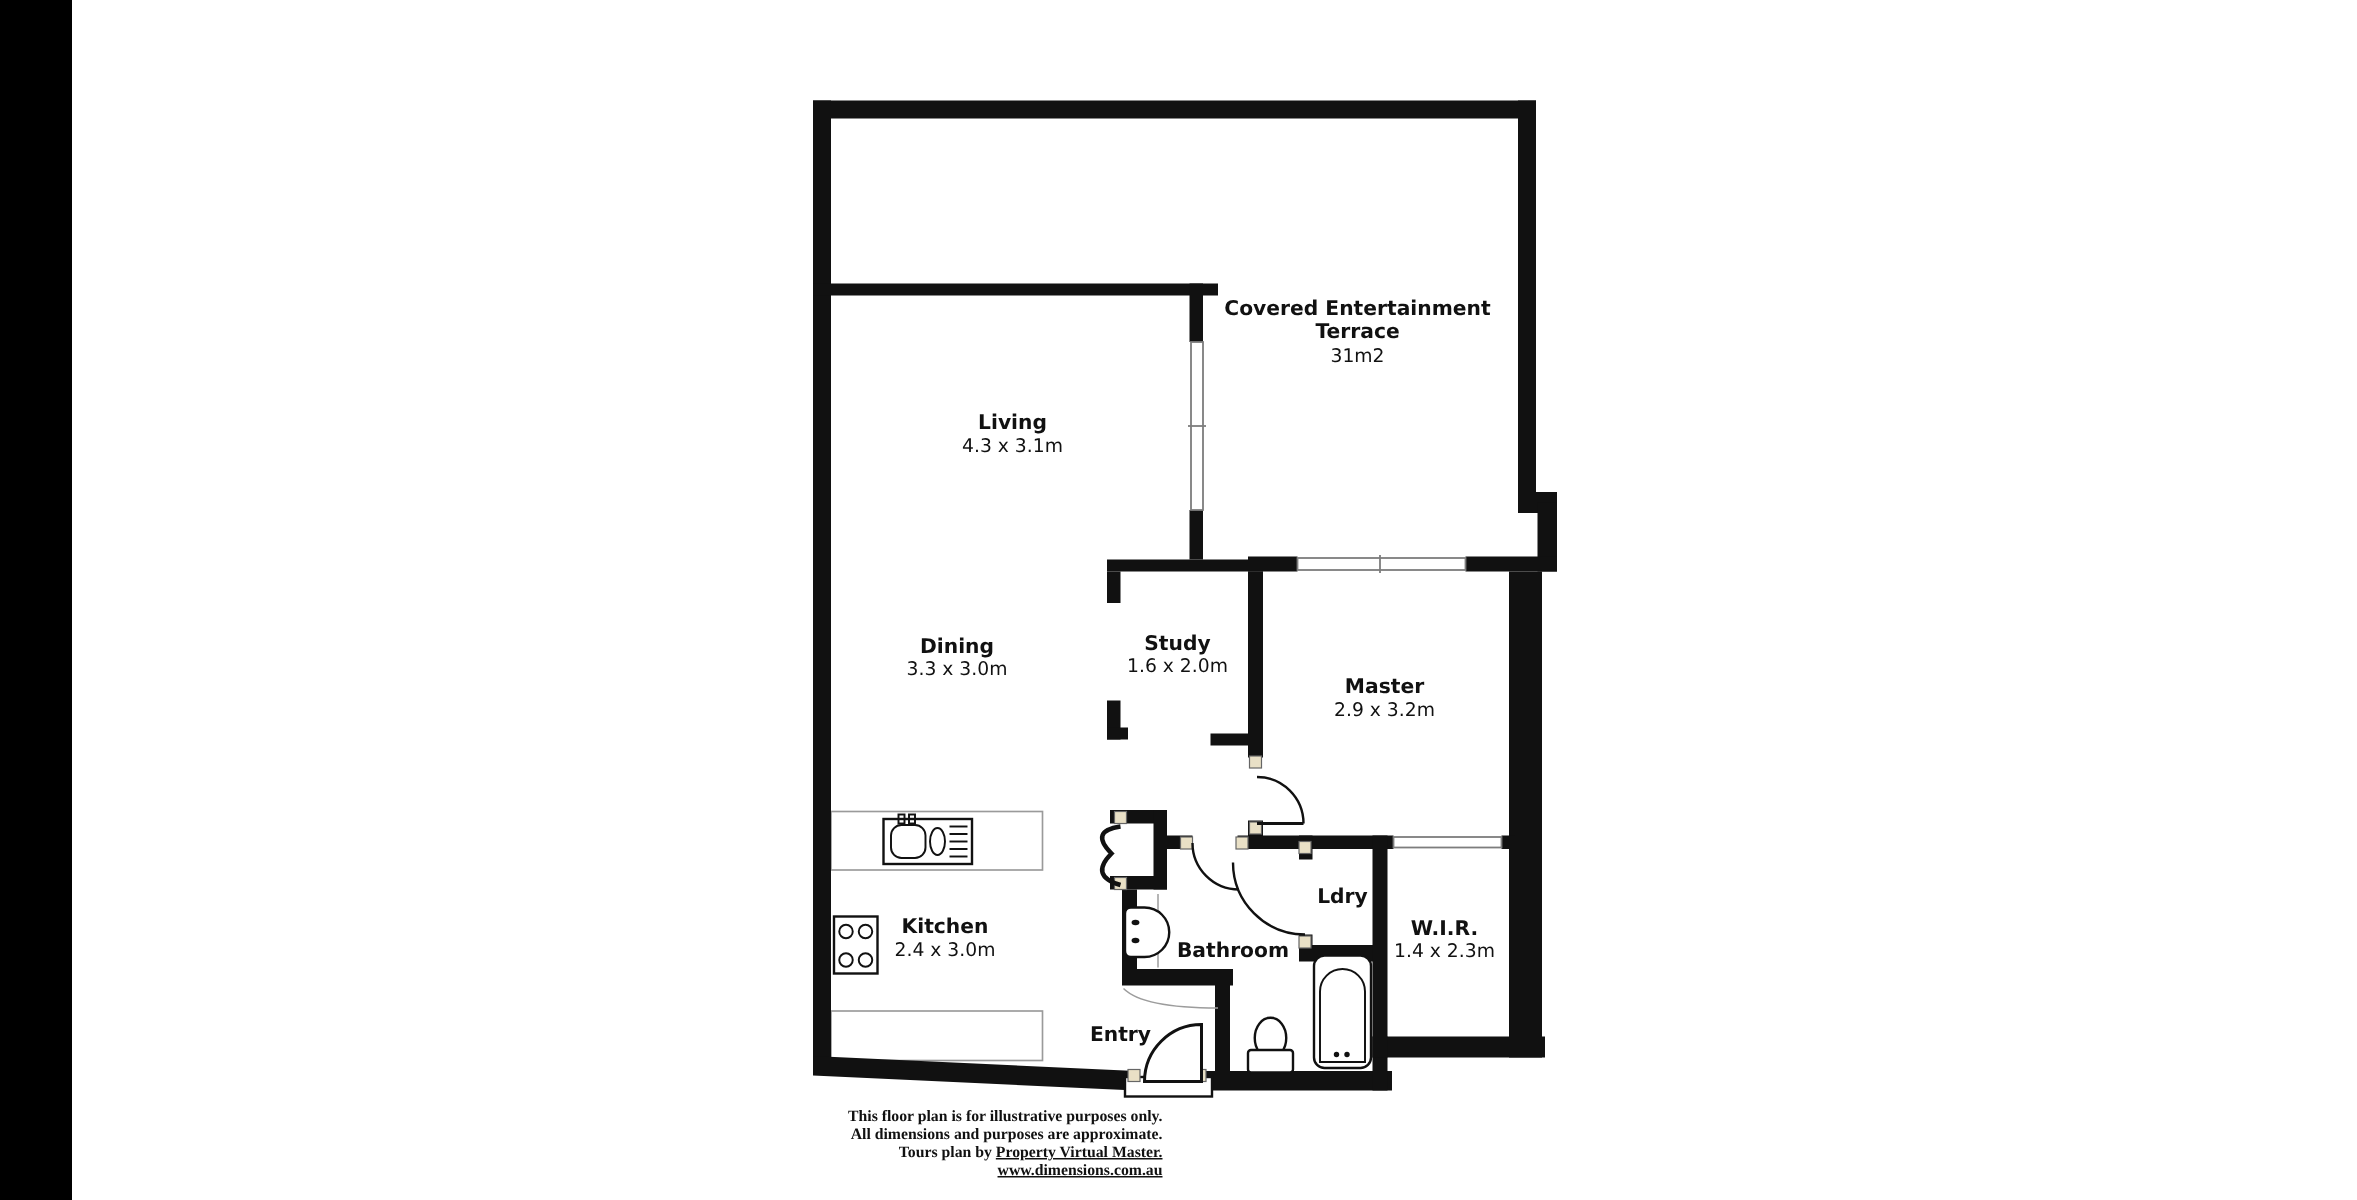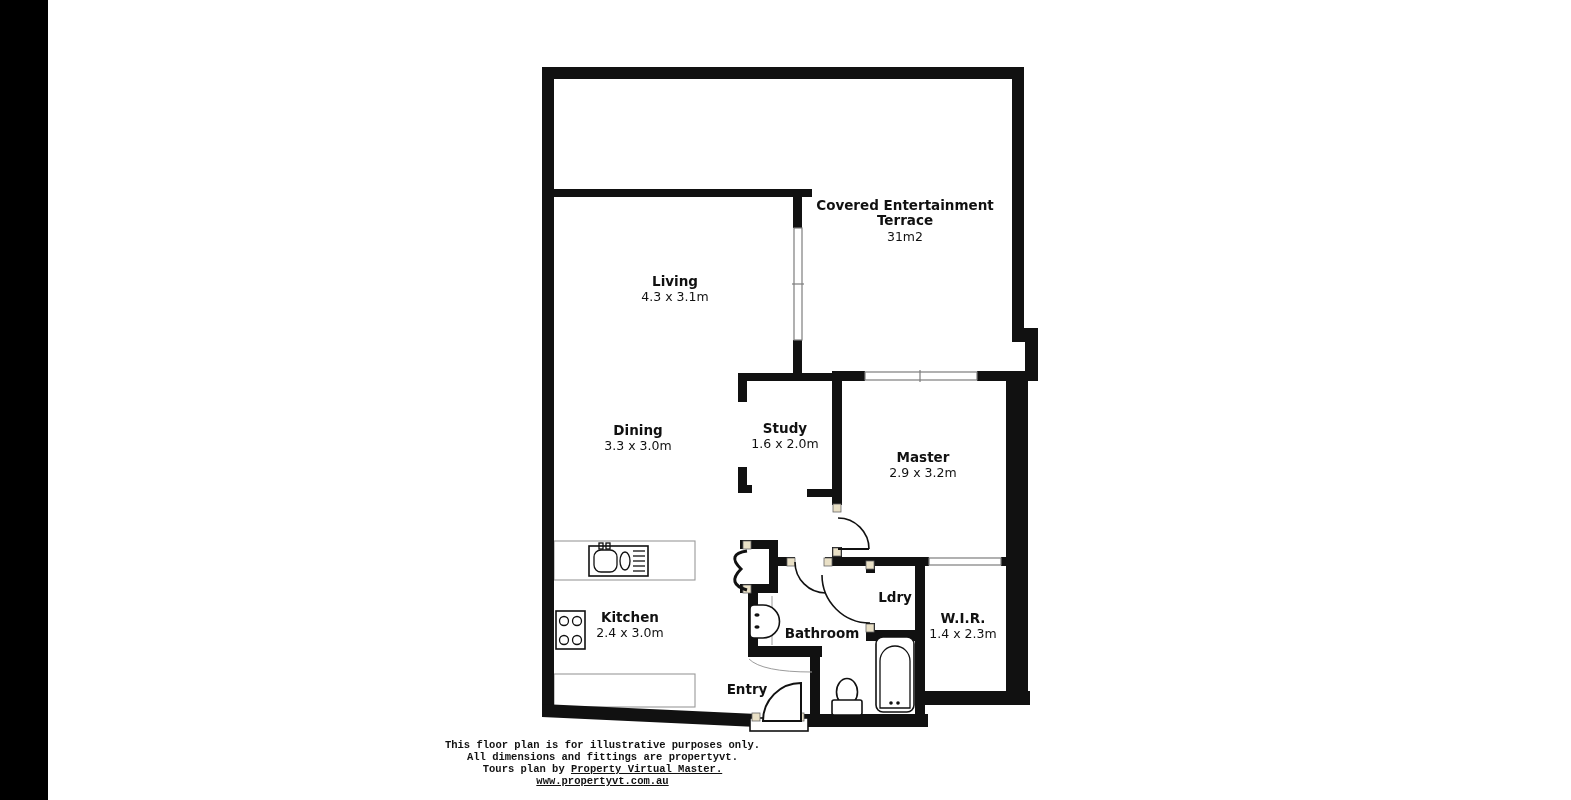--- a/index.html
+++ b/index.html
@@ -29,22 +29,22 @@
   .fixture{fill:#ffffff;stroke:var(--wall);stroke-width:1.6;}
   .fixture-thin{fill:none;stroke:var(--wall);stroke-width:1.3;}
   .dot{fill:var(--wall);stroke:none;}
   .counter{fill:#ffffff;stroke:var(--counter-line);stroke-width:1.1;}
   .thinline{stroke:#9c9c9c;stroke-width:1;}
   .bifold{fill:none;stroke:var(--wall);stroke-width:3;}
 
   .room-name{font-family:"DejaVu Sans",sans-serif;font-weight:bold;font-size:13.5px;fill:var(--ink);text-anchor:middle;}
   .room-dims{font-family:"DejaVu Sans",sans-serif;font-size:12.5px;fill:var(--ink);text-anchor:middle;}
 
-  #footer{position:absolute;left:430px;top:739px;width:345px;text-align:center;
-          font-family:Liberation Mono, monospace;font-weight:bold;font-size:10.5px;
+  #footer{position:absolute;left:430px;top:739px;width:345px;text-align:right;
+          font-family:Liberation Serif, serif;font-weight:bold;font-size:10.5px;
           line-height:12px;color:var(--ink);}
   #footer .u{text-decoration:underline;}
 </style>
 </head>
 <body>
 
 <div id="screen">
   <div id="letterbox-left" class="letterbox"></div>
   <div id="letterbox-right" class="letterbox"></div>
 
@@ -213,17 +213,17 @@
 
       <text class="room-name" x="963" y="623">W.I.R.</text>
       <text class="room-dims" x="963" y="638">1.4 x 2.3m</text>
 
       <text class="room-name" x="747" y="694">Entry</text>
     </g>
   </svg>
 
   <div id="footer">
     <div>This floor plan is for illustrative purposes only.</div>
-    <div>All dimensions and fittings are propertyvt.</div>
+    <div>All dimensions and purposes are approximate.</div>
     <div><span>Tours plan by </span><span class="u">Property Virtual Master.</span></div>
-    <div><span class="u">www.propertyvt.com.au</span></div>
+    <div><span class="u">www.dimensions.com.au</span></div>
   </div>
 </div>
 
 </body></html>

